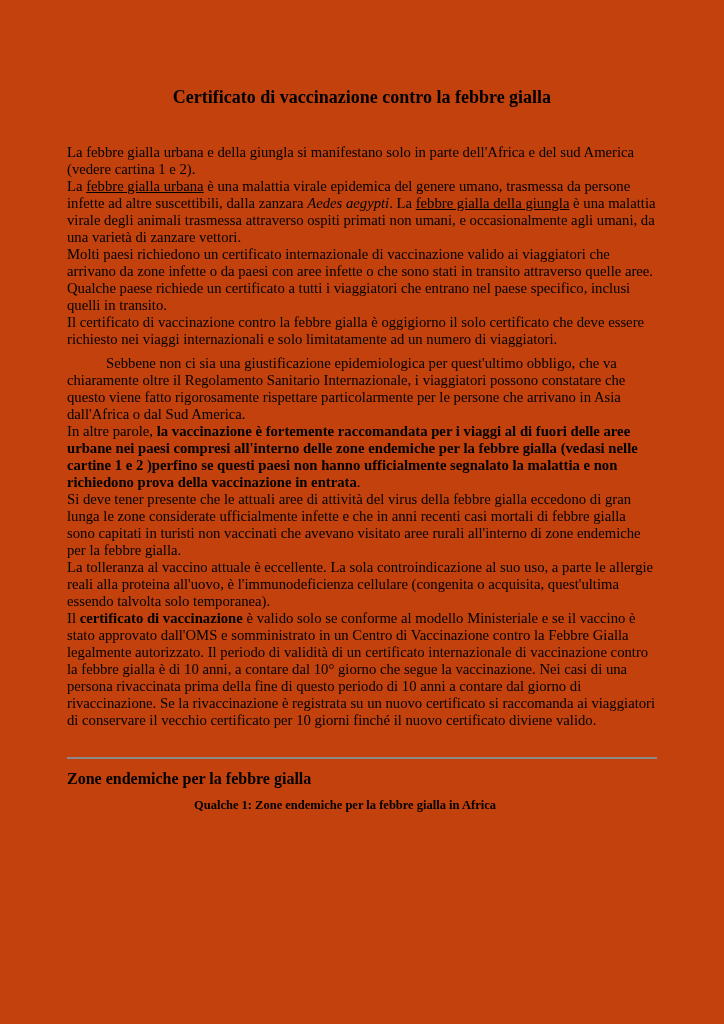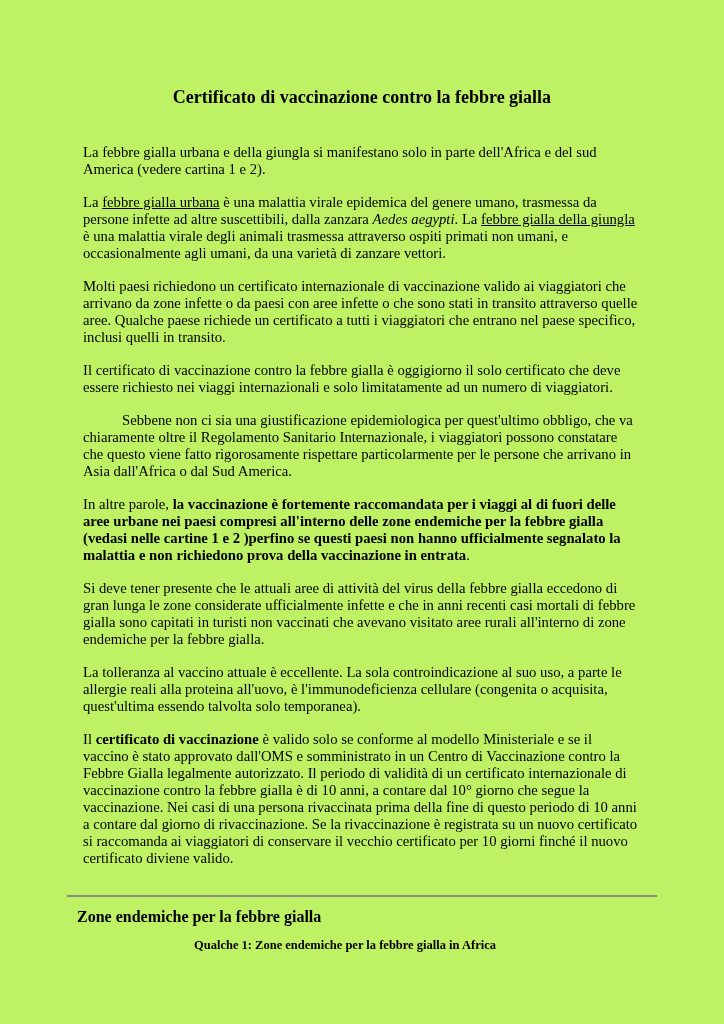--- a/index.html
+++ b/index.html
@@ -7,54 +7,54 @@
   body {
     width: 724px;
     height: 1024px;
     overflow: hidden;
     font-family: "Liberation Serif", "DejaVu Serif", serif;
     color: #000000;
   }
   .page {
     width: 724px;
     height: 1024px;
-    background: #bef264;
+    background: #c2410c;
     padding: 86px 67px 0 67px;
     font-family: Liberation Serif, serif;
   }
   .doc-title {
     font-size: 18px;
     line-height: 22px;
     font-weight: bold;
     text-align: center;
     margin: 0 0 36px 0;
   }
   .doc-body p {
     font-size: 14.7px;
     line-height: 17px;
-    margin: 16px;
+    margin: 0;
     text-align: left;
     white-space: pre-wrap;
   }
   p.indent { text-indent: 39px; }
   p.gap-before { margin-top: 7px !important; }
   .b { font-weight: bold; }
   .i { font-style: italic; }
   .u { text-decoration: underline; }
   .rule {
     border: none;
     border-top: 2px solid #8a8a8a;
     height: 0;
     margin: 28px 0 10px 0;
   }
   .section-heading {
     font-size: 16px;
     line-height: 20px;
     font-weight: bold;
-    margin: 10px;
+    margin: 0;
   }
   .map-caption {
     font-size: 12.5px;
     line-height: 16px;
     font-weight: bold;
     margin: 8px 0 0 127px;
   }
 </style>
 </head>
 <body>

